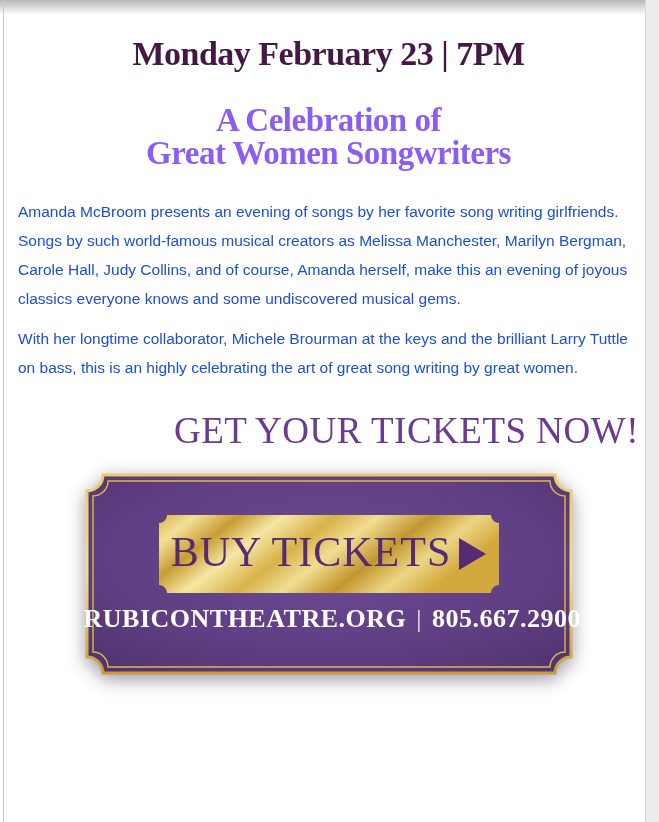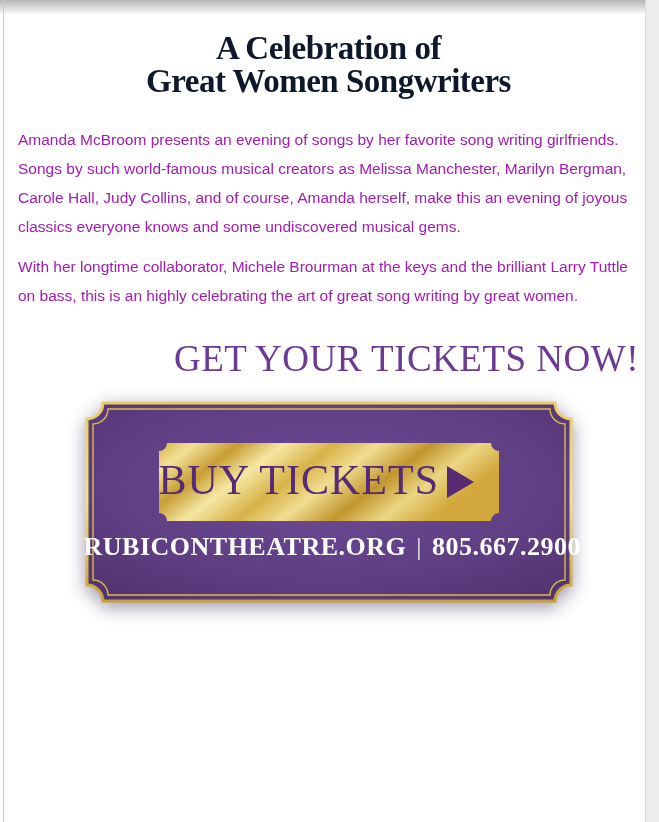--- a/index.html
+++ b/index.html
@@ -37,30 +37,30 @@
     color:#441845;
     letter-spacing:-0.5px;
   }
   .event-title{
     margin:32px 0 0 0;
     text-align:center;
     font-family:"Liberation Serif", serif;
     font-weight:bold;
     font-size:33px;
     line-height:33px;
-    color:#0f172a;
+    color:#8b5cf6;
     letter-spacing:-0.5px;
     white-space:pre-line;
   }
   .body-copy p{
     width:621px;
     margin:0 0 11px 0;
     font-size:15.5px;
     line-height:29px;
-    color:#a21caf;
+    color:#1d4ed8;
   }
   .body-copy p:first-child{margin-top:27px;}
   .cta-headline{
     margin:30px 0 0 0;
     text-align:right;
     font-family:"Liberation Serif", serif;
     font-weight:normal;
     font-size:37px;
     line-height:38px;
     color:#6b3a92;
@@ -72,21 +72,21 @@
     margin:22px auto 0 auto;
     cursor:pointer;
   }
   .ticket svg{
     position:absolute;top:0;left:0;
     filter:drop-shadow(0 5px 9px rgba(45,25,60,0.45));
   }
   .buy-btn{
     position:absolute;
     left:75px;top:43px;width:340px;height:78px;
-    display:flex;align-items:center;
+    display:flex;align-items:center;justify-content:center;
     gap:8px;
   }
   .buy-label{
     font-family:"Liberation Serif", serif;
     font-size:42px;
     font-weight:normal;
     letter-spacing:1px;
     color:#572a73;
     line-height:1;
     padding-bottom:4px;
@@ -116,20 +116,21 @@
 </head>
 <body>
 
 <div class="page">
   <div class="top-shade"></div>
   <div class="left-line"></div>
   <div class="right-strip"></div>
 
   <div class="content">
 
+    <h1 class="date-line">Monday February 23 | 7PM</h1>
 
     <h2 class="event-title">A Celebration of
 Great Women Songwriters</h2>
 
     <div class="body-copy">
       <p>Amanda McBroom presents an evening of songs by her favorite song writing girlfriends. Songs by such world-famous musical creators as Melissa Manchester, Marilyn Bergman, Carole Hall, Judy Collins, and of course, Amanda herself, make this an evening of joyous classics everyone knows and some undiscovered musical gems.</p>
       <p>With her longtime collaborator, Michele Brourman at the keys and the brilliant Larry Tuttle on bass, this is an highly celebrating the art of great song writing by great women.</p>
     </div>
 
     <div class="cta-headline">GET YOUR TICKETS NOW!</div>

